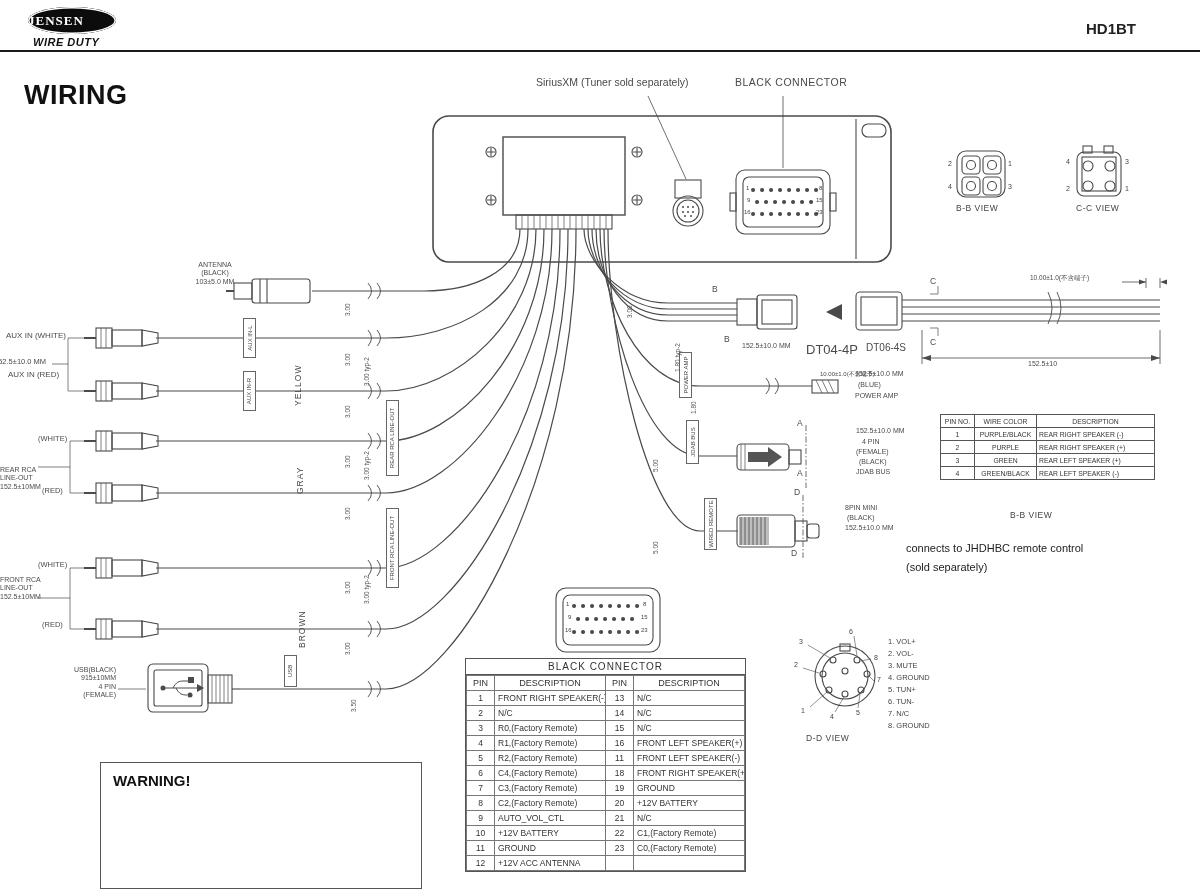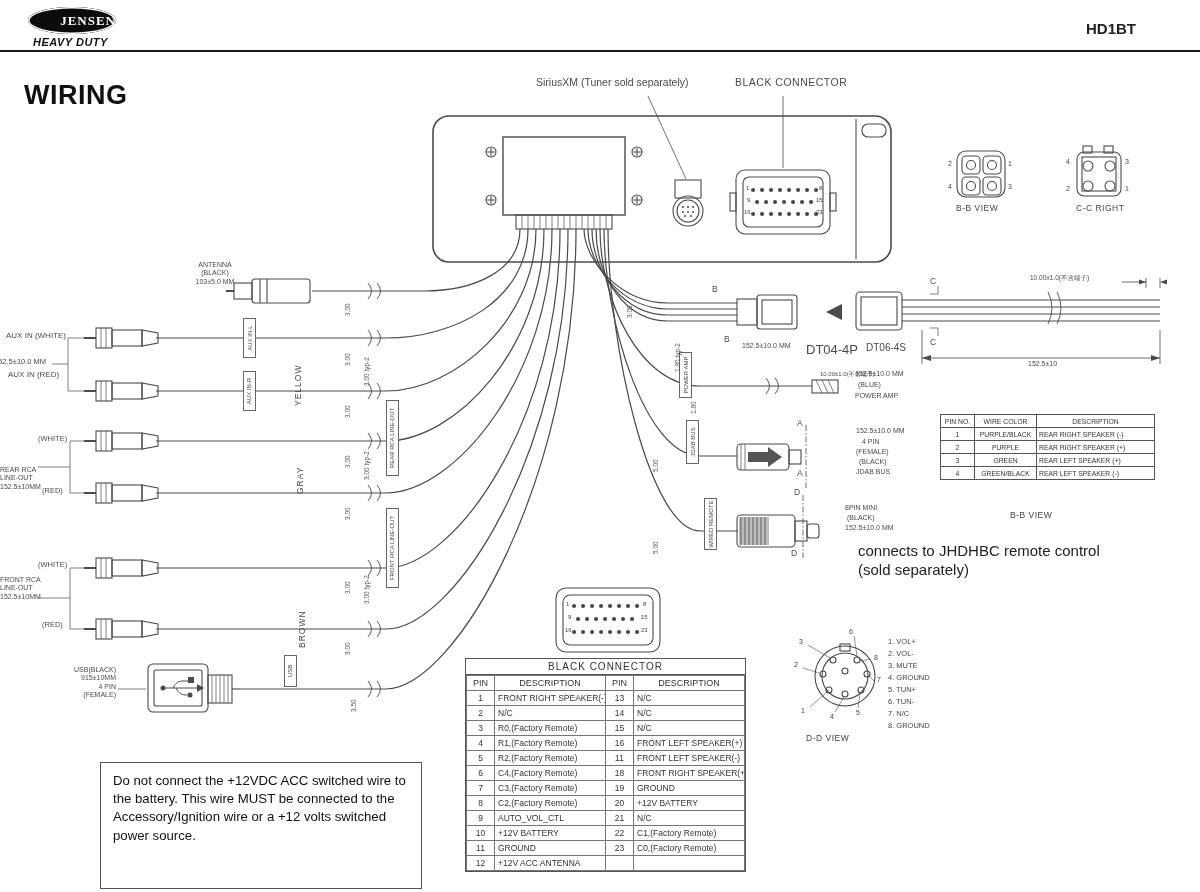--- a/index.html
+++ b/index.html
@@ -5,21 +5,21 @@
   * { margin:0; padding:0; box-sizing:border-box; }
   html,body { width:1200px; height:892px; }
   body { position:relative; background:#fff; font-family:"Liberation Sans",sans-serif; color:#3a3a3a; overflow:hidden; }
   .abs { position:absolute; }
   .lbl { position:absolute; font-size:8px; color:#4a4a4a; line-height:1.2; white-space:pre-line; }
   .vlbl { position:absolute; font-size:6.5px; color:#555; transform:rotate(-90deg); transform-origin:0 0; white-space:nowrap; }
   .wirecol { position:absolute; font-size:8.5px; color:#444; transform:rotate(-90deg); transform-origin:0 0; white-space:nowrap; letter-spacing:1px; }
   .tag { position:absolute; border:1px solid #666; background:#fff; display:flex; align-items:center; justify-content:center; }
   .tag span { transform:rotate(-90deg); font-size:6px; white-space:nowrap; color:#444; }
   .logo-oval { position:absolute; left:28px; top:7px; width:88px; height:27px; background:#0c0c0c; border-radius:50%;
-               display:flex; align-items:center; justify-content:flex-end; box-shadow: inset 0 0 0 1.5px #fff, inset 0 0 0 3px #0c0c0c; }
+               display:flex; align-items:center; justify-content:flex-start; box-shadow: inset 0 0 0 1.5px #fff, inset 0 0 0 3px #0c0c0c; }
   .logo-oval span { color:#fff; font-weight:bold; font-size:13px; letter-spacing:1px; font-family:"Liberation Serif",serif; }
   .brand-sub { position:absolute; left:33px; top:36px; font-size:11px; font-weight:bold; font-style:italic; letter-spacing:.5px; color:#111; }
   .model { position:absolute; left:1086px; top:20px; font-size:15px; font-weight:bold; color:#222; }
   .hdr-rule { position:absolute; left:0; top:50px; width:1200px; height:2px; background:#1a1a1a; }
   .page-title { position:absolute; left:24px; top:80px; font-size:27px; font-weight:bold; color:#111; letter-spacing:.5px; }
   table { border-collapse:collapse; }
   .spk-table { position:absolute; left:940px; top:414px; font-size:6.8px; color:#333; }
   .spk-table td, .spk-table th { border:1px solid #555; height:13px; padding:0 2px; text-align:center; font-weight:normal; }
   .spk-table td.desc { text-align:left; }
   .bc-table-wrap { position:absolute; left:465px; top:658px; width:281px; border:1px solid #555; background:#fff; }
@@ -27,21 +27,21 @@
   .bc-table { width:100%; font-size:8.5px; color:#333; table-layout:fixed; }
   .bc-table td, .bc-table th { border:1px solid #777; height:15px; padding:0 3px; font-weight:normal; overflow:hidden; white-space:nowrap; }
   .bc-table .pin { width:28px; text-align:center; }
   .bc-table th { font-size:9px; }
   .warning-box { position:absolute; left:100px; top:762px; width:322px; height:127px; border:1.5px solid #555; padding:9px 12px; background:#fff; }
   .warning-title { font-size:15px; font-weight:bold; color:#111; margin-bottom:5px; }
   .warning-body { font-size:13.2px; color:#111; line-height:1.38; }
   .pin-num { position:absolute; font-size:6px; color:#444; }
   .view-label { position:absolute; font-size:8.5px; color:#444; letter-spacing:.5px; }
   .dd-item { position:absolute; left:888px; font-size:7.5px; color:#444; white-space:nowrap; }
-  .note { position:absolute; font-size:15px; color:#222; }
+  .note { position:absolute; font-size:11px; color:#222;margin-left:48px; }
 </style>
 </head>
 <body>
 
 <svg class="abs" style="left:0;top:0" width="1200" height="892">
   <g stroke="#4a4a4a" fill="none" stroke-width="1.1">
 
     <g>
       <rect x="433" y="116" width="458" height="146" rx="16" stroke-width="1.6"></rect>
       <line x1="856" y1="119" x2="856" y2="259"></line>
@@ -287,21 +287,21 @@
         <circle cx="845" cy="694" r="3"></circle>
         <circle cx="861" cy="690" r="3"></circle>
       <path d="M808,645 L830,658 M854,636 L857,656 M803,668 L819,673 M871,659 L861,661 M874,681 L869,676 M810,707 L827,692 M835,712 L844,697 M858,708 L860,694" stroke-width=".6"></path>
     </g>
   </g>
 </svg>
 
 <div class="logo-oval">
     <span>JENSEN</span>
   </div>
-<div class="brand-sub">HEAVY DUTY</div>
+<div class="brand-sub">WIRE DUTY</div>
 <div class="model">HD1BT</div>
 <div class="hdr-rule"></div>
 <div class="page-title">WIRING</div>
 
 <div class="lbl" style="left:536px;top:76px;font-size:10.5px">SiriusXM (Tuner sold separately)</div>
 <div class="lbl" style="left:735px;top:76px;font-size:10.5px;letter-spacing:.5px">BLACK CONNECTOR</div>
 
 <div class="pin-num" style="left:746px;top:185px">1</div>
 <div class="pin-num" style="left:747px;top:197px">9</div>
 <div class="pin-num" style="left:744px;top:209px">16</div>
@@ -402,21 +402,21 @@
 <div class="lbl" style="left:847px;top:514px;font-size:7px">(BLACK)</div>
 <div class="lbl" style="left:845px;top:524px;font-size:7px">152.5±10.0 MM</div>
 <div class="note" style="left:858px;top:542px">connects to JHDHBC remote control</div>
 <div class="note" style="left:858px;top:561px">(sold separately)</div>
 
 <div class="view-label" style="left:956px;top:203px">B-B VIEW</div>
 <div class="pin-num" style="left:948px;top:160px;font-size:7px">2</div>
 <div class="pin-num" style="left:1008px;top:160px;font-size:7px">1</div>
 <div class="pin-num" style="left:948px;top:183px;font-size:7px">4</div>
 <div class="pin-num" style="left:1008px;top:183px;font-size:7px">3</div>
-<div class="view-label" style="left:1076px;top:203px">C-C RIGHT</div>
+<div class="view-label" style="left:1076px;top:203px">C-C VIEW</div>
 <div class="pin-num" style="left:1066px;top:158px;font-size:7px">4</div>
 <div class="pin-num" style="left:1125px;top:158px;font-size:7px">3</div>
 <div class="pin-num" style="left:1066px;top:185px;font-size:7px">2</div>
 <div class="pin-num" style="left:1125px;top:185px;font-size:7px">1</div>
 <div class="view-label" style="left:1010px;top:510px">B-B VIEW</div>
 <div class="view-label" style="left:806px;top:733px">D-D VIEW</div>
 <div class="pin-num" style="left:799px;top:638px;font-size:7px">3</div>
 <div class="pin-num" style="left:849px;top:628px;font-size:7px">6</div>
 <div class="pin-num" style="left:794px;top:661px;font-size:7px">2</div>
 <div class="pin-num" style="left:874px;top:654px;font-size:7px">8</div>
@@ -551,14 +551,14 @@
           <td class="pin">12</td>
           <td>+12V ACC ANTENNA</td>
           <td class="pin"></td>
           <td></td>
         </tr>
   </tbody>
     </table>
 </div>
 
 <div class="warning-box">
-  <div class="warning-body">Do not connect the +12VDC ACC switched wire to the battery. This wire MUST be connected to the Accessory/Ignition wire or a +12 volts switched power source.</div>
+  <div class="warning-title">WARNING!</div>
 </div>
 
 </body></html>

